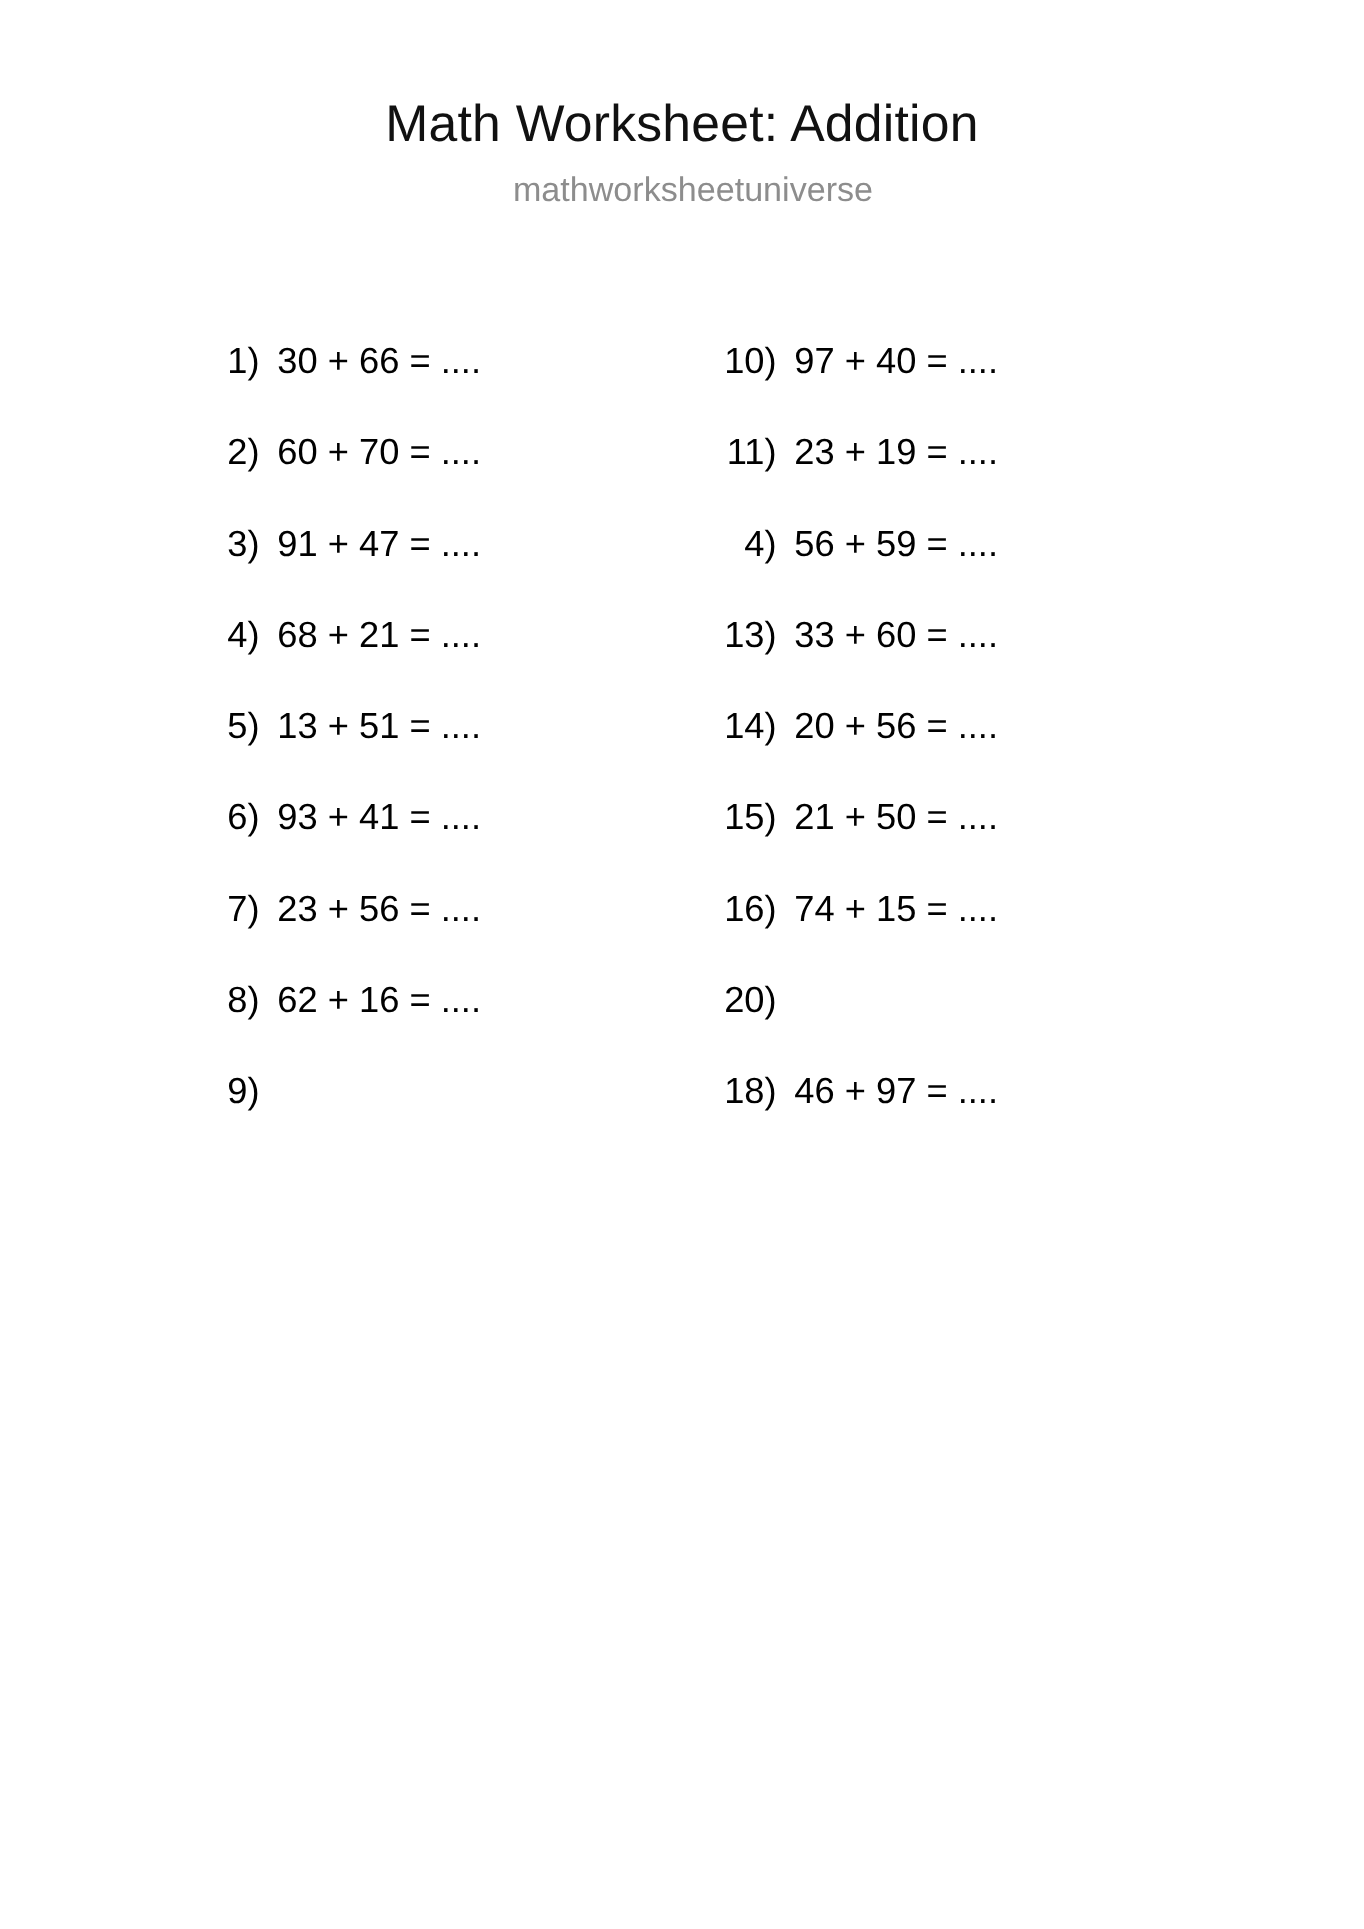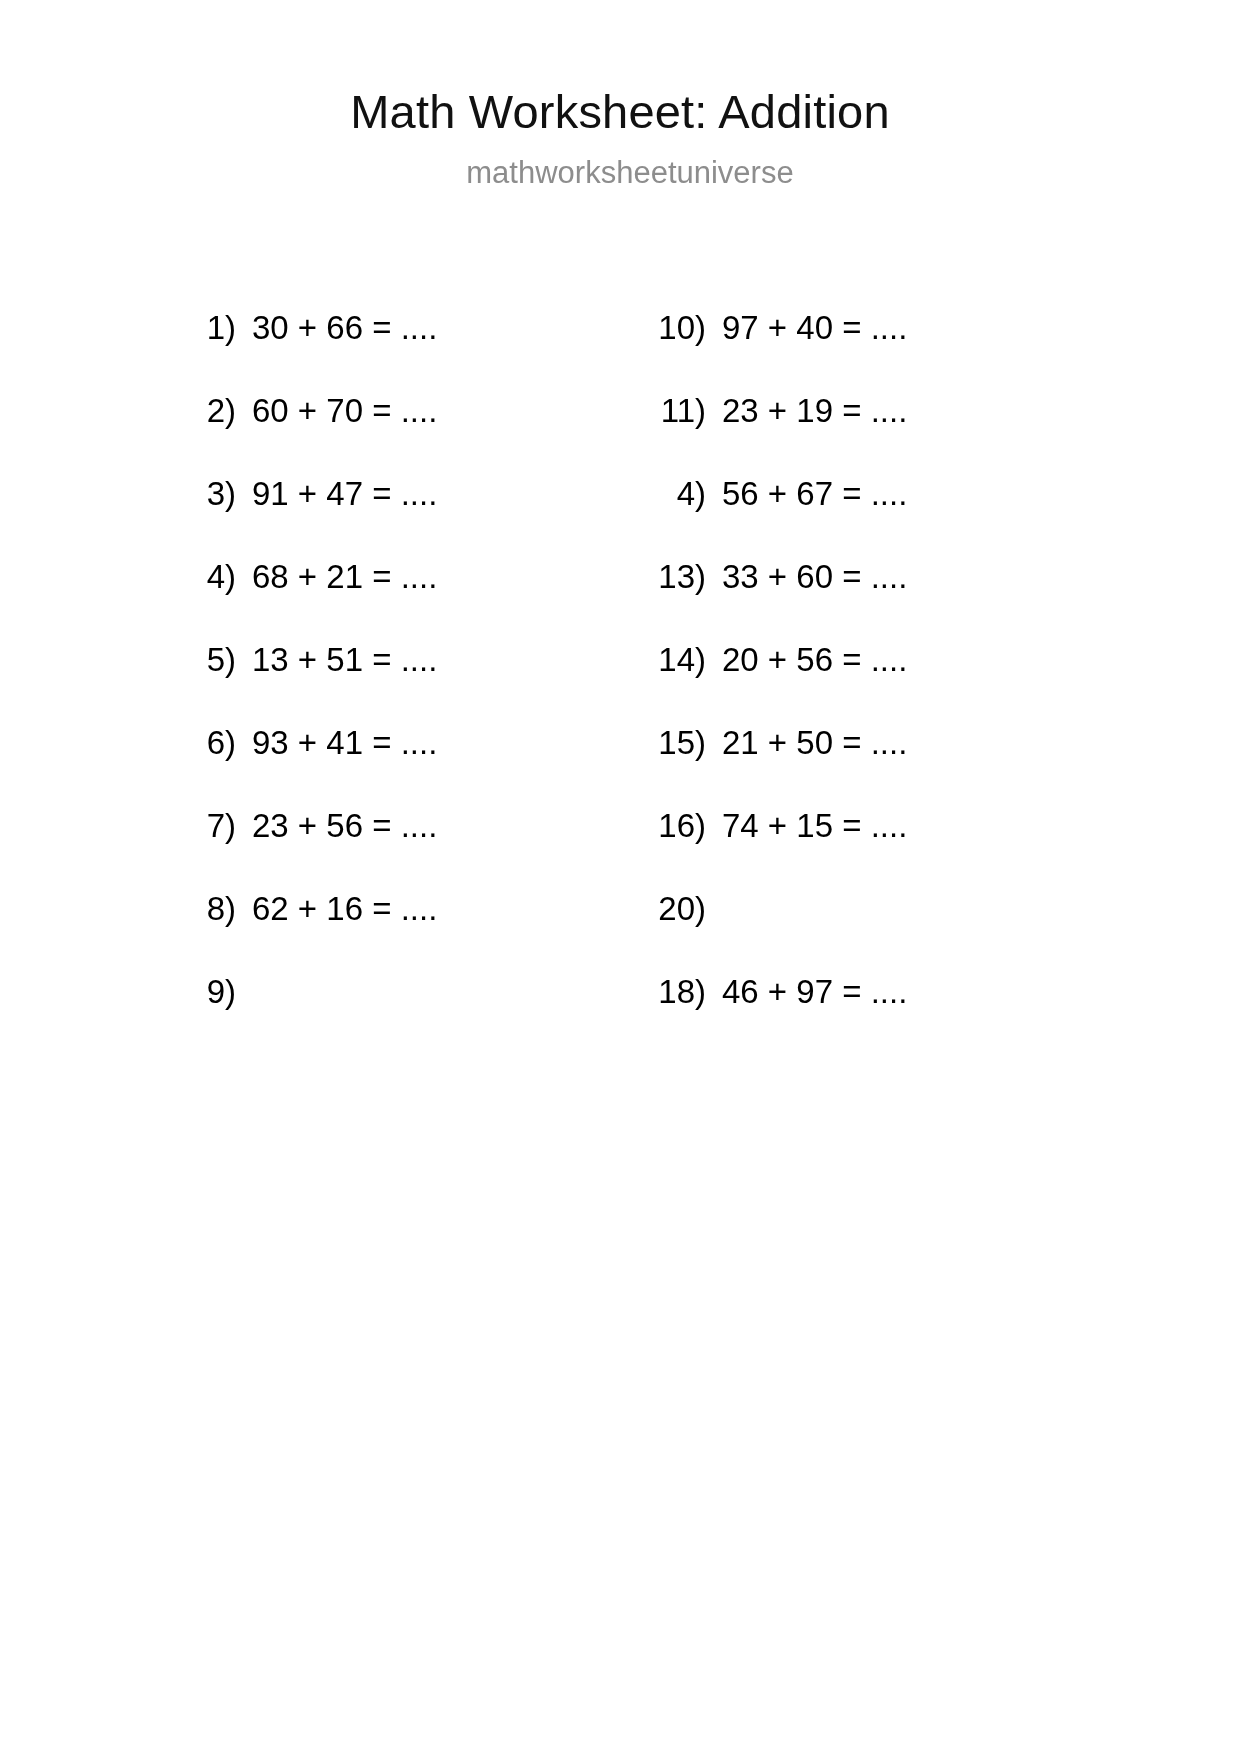--- a/index.html
+++ b/index.html
@@ -123,21 +123,21 @@
       <div class="problem">
         <span class="num">10)</span>
         <span class="expr">97 + 40 = ....</span>
       </div>
       <div class="problem">
         <span class="num">11)</span>
         <span class="expr">23 + 19 = ....</span>
       </div>
       <div class="problem">
         <span class="num">4)</span>
-        <span class="expr">56 + 67 = ....</span>
+        <span class="expr">56 + 59 = ....</span>
       </div>
       <div class="problem">
         <span class="num">13)</span>
         <span class="expr">33 + 60 = ....</span>
       </div>
       <div class="problem">
         <span class="num">14)</span>
         <span class="expr">20 + 56 = ....</span>
       </div>
       <div class="problem">

